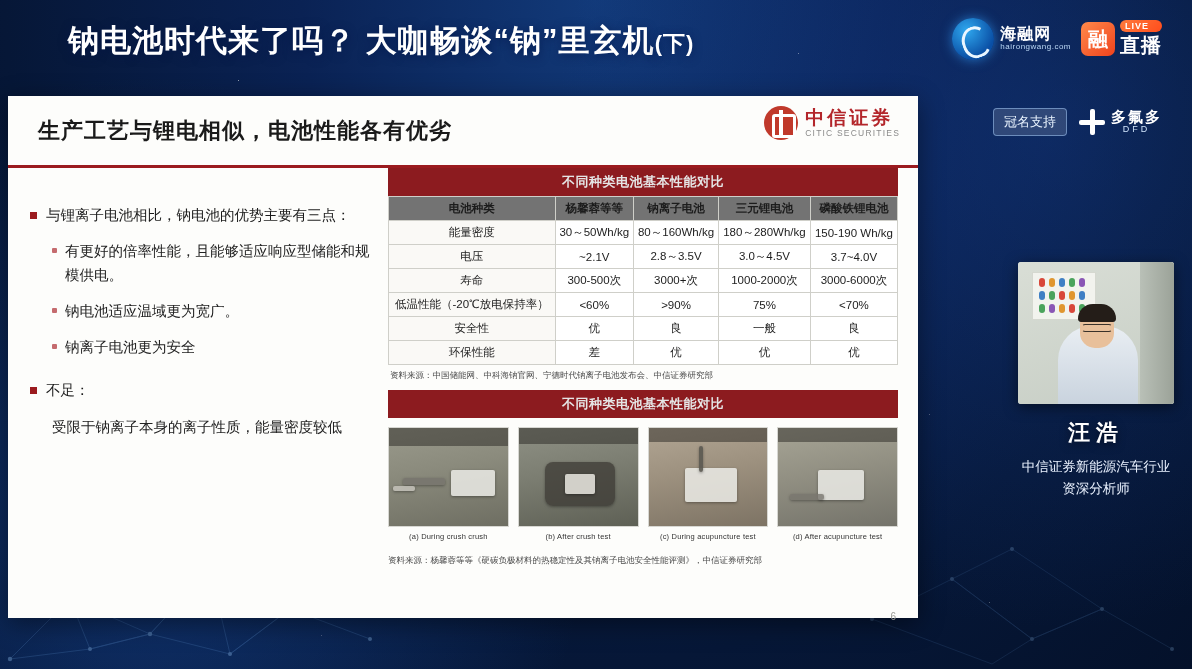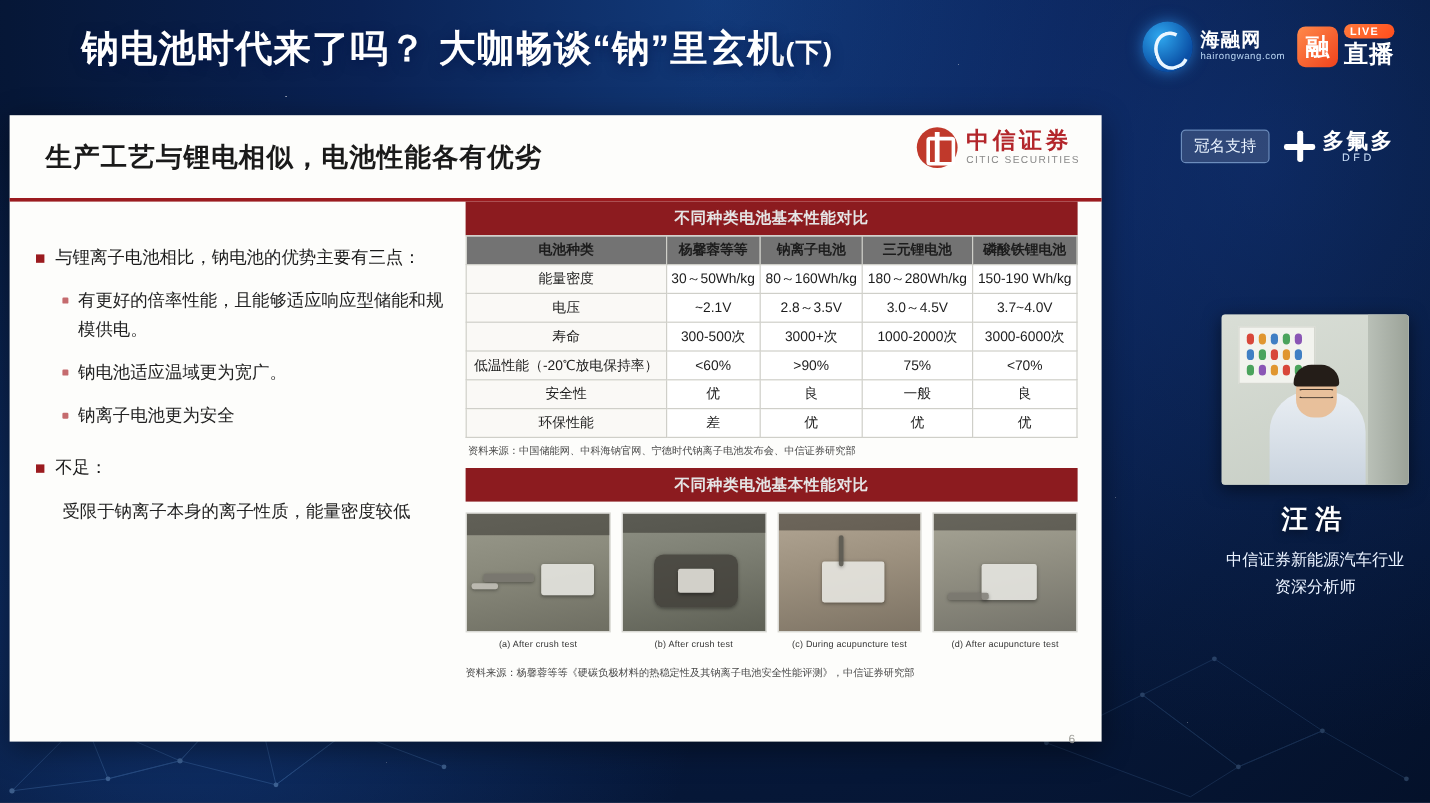--- a/index.html
+++ b/index.html
@@ -89,21 +89,21 @@
     white-space: nowrap;
   }
   .dfd { display: flex; align-items: center; gap: 6px; }
   .dfd-cross { position: relative; width: 26px; height: 26px; }
   .dfd-cross::before, .dfd-cross::after {
     content: ""; position: absolute; background: #fff; border-radius: 2px;
   }
   .dfd-cross::before { left: 11px; top: 0; width: 5px; height: 26px; }
   .dfd-cross::after  { left: 0; top: 11px; width: 26px; height: 5px; }
   .dfd-text { line-height: 1.05; }
-  .dfd-cn { color: #fff; font-size: 18px; font-weight: bold; letter-spacing: 2px; }
+  .dfd-cn { color: #fff; font-size: 15px; font-weight: bold; letter-spacing: 2px; }
   .dfd-en { color: #cfe3fb; font-size: 9px; letter-spacing: 3px; text-align: center; }
 
   
   #slide {
     position: absolute; left: 8px; top: 96px; width: 910px; height: 522px;
     background: #fdfdfb;
     box-shadow: 0 6px 24px rgba(0,0,0,.45);
   }
   #slide-head {
     position: relative; height: 72px;
@@ -408,21 +408,21 @@
 
       <div class="panel-bar">不同种类电池基本性能对比</div>
       <div id="img-row">
         <div class="img-cell">
           <div class="img-box ph1">
             <div class="dark-band" style="top:0;height:18px"></div>
             <div class="blob" style="left:62px;top:42px;width:44px;height:26px"></div>
             <div class="blob" style="left:14px;top:50px;width:42px;height:7px;background:rgba(120,118,110,.9)"></div>
             <div class="blob" style="left:4px;top:58px;width:22px;height:5px;background:rgba(200,198,190,.8)"></div>
           </div>
-          <div class="img-cap">(a)  After crush test</div>
+          <div class="img-cap">(a)  During crush crush</div>
         </div>
         <div class="img-cell">
           <div class="img-box ph2">
             <div class="dark-band" style="top:0;height:16px"></div>
             <div class="blob" style="left:26px;top:34px;width:70px;height:44px;background:rgba(60,58,52,.75);border-radius:8px"></div>
             <div class="blob" style="left:46px;top:46px;width:30px;height:20px;background:rgba(225,223,216,.9)"></div>
           </div>
           <div class="img-cap">(b)  After crush test</div>
         </div>
         <div class="img-cell">

